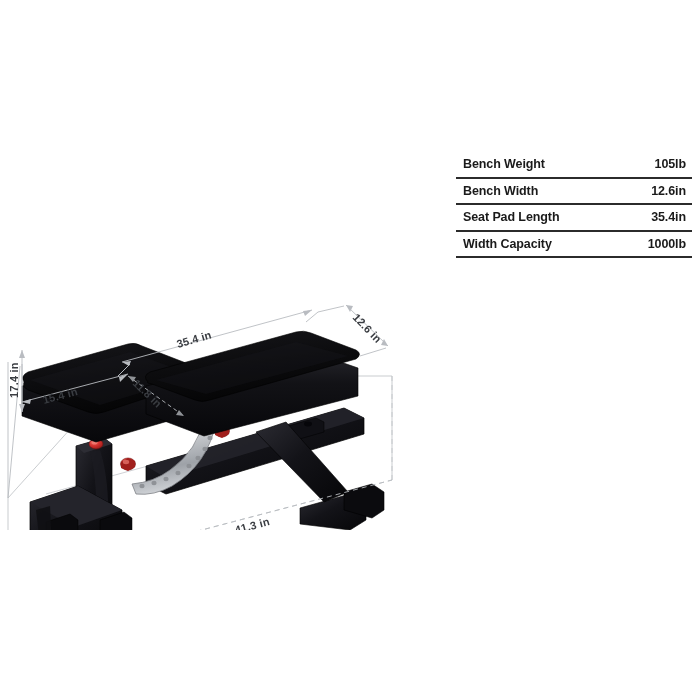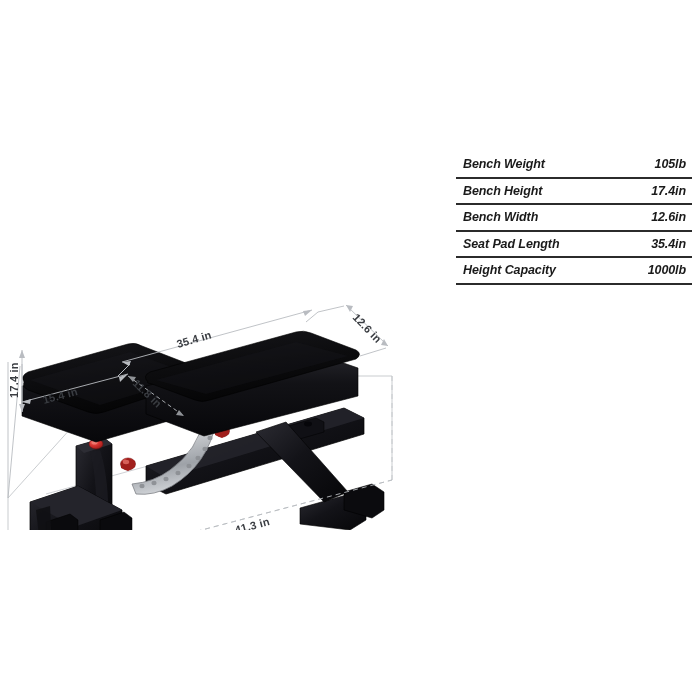--- a/index.html
+++ b/index.html
@@ -45,21 +45,20 @@
     left:456px; top:152px;
     width:236px;
   }
   .spec-row {
     display:flex;
     align-items:center;
     justify-content:space-between;
     height:26.5px;
     border-bottom:2px solid #2b2b2b;
     padding:0 6px 0 7px;
-    font-style:italic;
   }
   .spec-label, .spec-value {
     font-family:"Liberation Sans", sans-serif;
     font-size:12.5px;
     font-weight:700;
     color:#1a1a1a;
     white-space:nowrap;
     letter-spacing:-0.1px;
   }
   .spec-value { text-align:center; }
@@ -261,38 +260,34 @@
     </svg>
   </div>
 
   <div id="spec-table">
 
     <div class="spec-row">
       <span class="spec-label">Bench Weight</span>
       <span class="spec-value">105lb</span>
     </div>
 
-    <div class="spec-row">
-      <span class="spec-label">Bench Height</span>
-      <span class="spec-value">17.4in</span>
-    </div>
 
     <div class="spec-row">
       <span class="spec-label">Bench Width</span>
       <span class="spec-value">12.6in</span>
     </div>
 
 
     <div class="spec-row">
       <span class="spec-label">Seat Pad Length</span>
       <span class="spec-value">35.4in</span>
     </div>
 
 
 
     <div class="spec-row">
-      <span class="spec-label">Height Capacity</span>
+      <span class="spec-label">Width Capacity</span>
       <span class="spec-value">1000lb</span>
     </div>
 
   </div>
 
 </div>
 
 </body></html>

